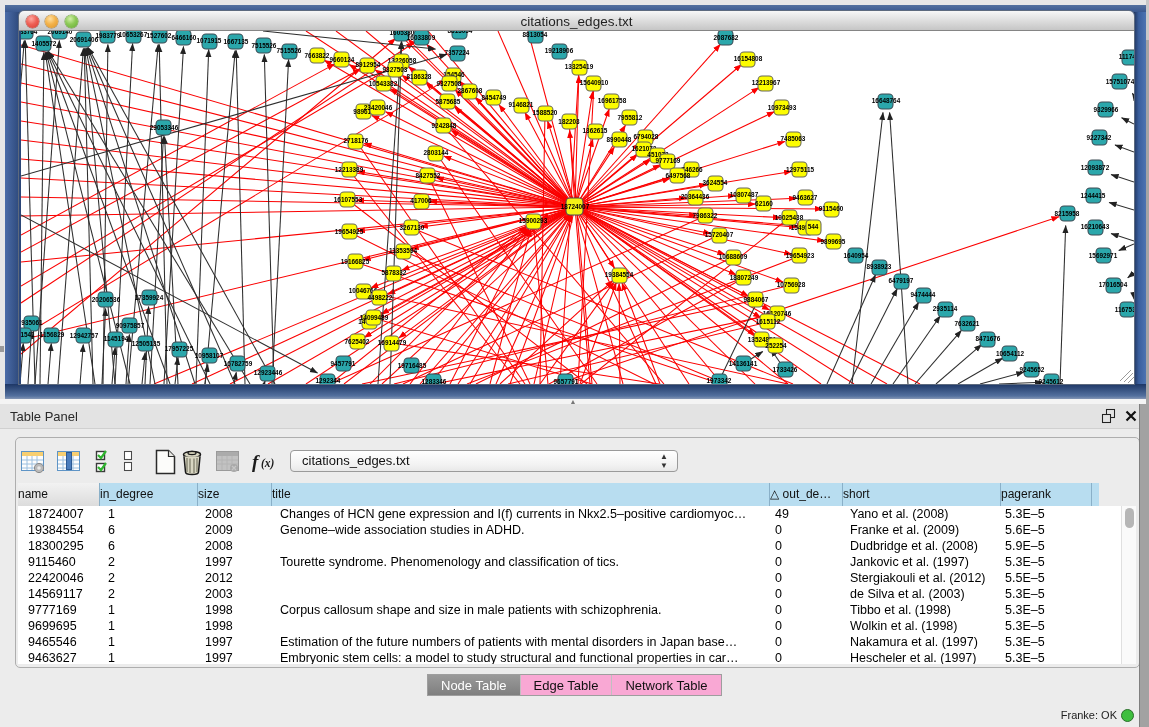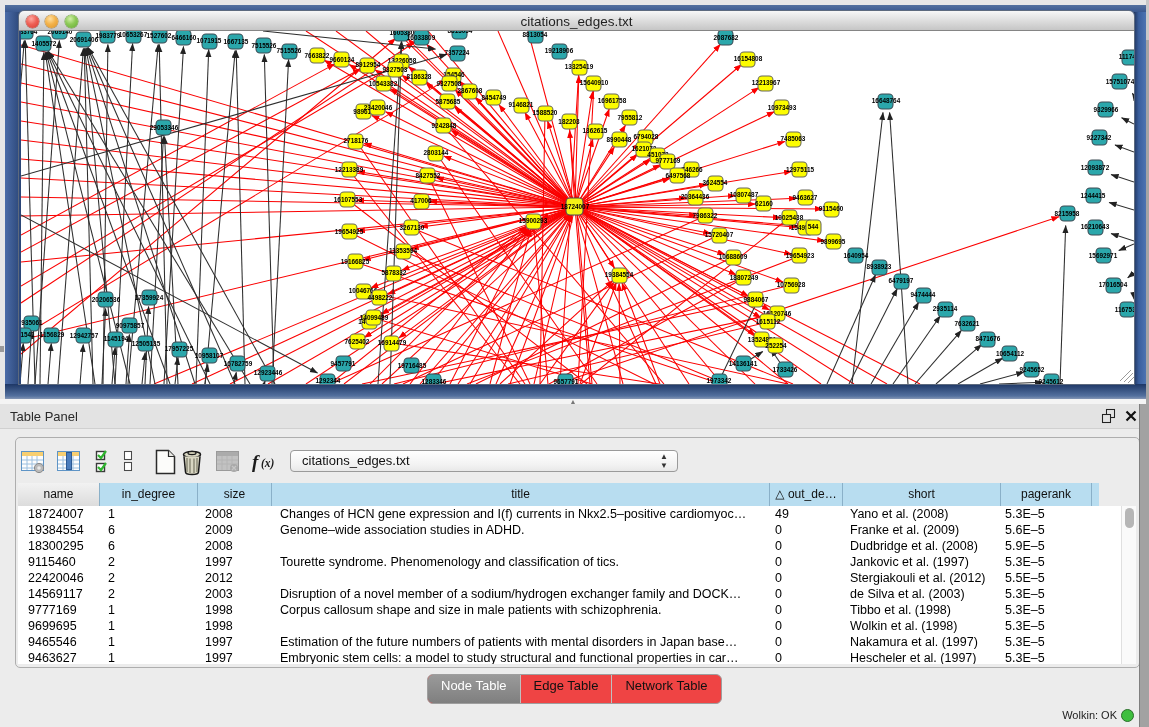--- a/index.html
+++ b/index.html
@@ -24,34 +24,34 @@
 #tp-title .fl {position:absolute;left:1101px;top:4px}
 #tp-title .x {position:absolute;left:1124px;top:5px}
 #panelbg {position:absolute;left:0;top:429px;width:1149px;height:298px;background:#ececec}
 #container {position:absolute;left:15px;top:437px;width:1125px;height:231px;background:#ececec;
  border:1px solid #aeaeae;border-radius:5px}
 #icons {position:absolute;left:20px;top:448px}
 #combo {position:absolute;left:290px;top:450px;width:388px;height:22px;border:1px solid #9a9a9a;border-radius:4px;
  background:linear-gradient(180deg,#ffffff,#f2f2f2 70%,#e8e8e8);font-size:13px;color:#111;line-height:20px;padding-left:11px}
 #combo .ud {position:absolute;right:9px;top:1px;font-size:8px;color:#333;line-height:9px}
 #thead {position:absolute;left:18px;top:483px;width:1081px;height:23px;background:#b8ddf0;font-size:12px;color:#111}
-#thead span {position:absolute;top:4px;text-align:center;border-right:1px solid #8ab0c8;height:23px;top:0;padding-top:4px}
+#thead span {position:absolute;top:4px;text-align:left;border-right:1px solid #8ab0c8;height:23px;top:0;padding-top:4px}
 #tbody {position:absolute;left:18px;top:506px;width:1103px;height:158px;background:#fff;overflow:hidden;
  font-size:12.5px;color:#000}
 .tr {position:relative;height:16px;line-height:16px;white-space:nowrap}
 .tr span {position:absolute;top:0;overflow:hidden;white-space:nowrap}
 .c0 {left:10px;width:80px} .c1 {left:90px;width:90px} .c2 {left:187px;width:70px}
 .c3 {left:262px;width:492px} .c4 {left:757px;width:70px} .c5 {left:832px;width:150px} .c6 {left:987px;width:100px}
 #vscroll {position:absolute;left:1121px;top:506px;width:15px;height:158px;background:#fafafa;border-left:1px solid #e0e0e0}
 #vscroll .thumb {position:absolute;left:2.5px;top:2px;width:9px;height:20px;background:#b6b6b6;border-radius:5px}
 #rstrip {position:absolute;left:1139px;top:404px;width:10px;height:323px;background:#a2a2a2;border-left:1px solid #7f7f7f}
 #rstrip2 {position:absolute;left:1146px;top:0px;width:3px;height:404px;background:linear-gradient(180deg,#c8c8c8 0 40px,#a4a4a4 40px)}
 #topstrip {position:absolute;left:0;top:0;width:1149px;height:5px;background:#e7e7e7}
 #lstrip {position:absolute;left:0;top:5px;width:5px;height:399px;background:#e7e7e7}
-#tabs {position:absolute;left:427px;top:674px;height:30px;display:flex;border:1px solid #9e9e9e;border-radius:6px;overflow:hidden;background:#ef4444}
+#tabs {position:absolute;left:427px;top:674px;height:22px;display:flex;border:1px solid #9e9e9e;border-radius:0;overflow:hidden;background:#f9a8d4}
 #tabs div {padding:0 13px;font-size:13px;line-height:21px;color:#111;border-right:1px solid #c0c0c0}
 #tabs div:last-child {border-right:none}
 #tabs .sel {background:linear-gradient(180deg,#9a9a9a,#7f7f7f);color:#fff}
 #status {position:absolute;left:0;top:700px;width:1149px;height:27px}
 #status .txt {position:absolute;right:32px;top:9px;font-size:11px;color:#222}
 #status .dot {position:absolute;right:15px;top:8.5px;width:13px;height:13px;border-radius:50%;background:#3fbf3f;border:1px solid #2a6e2a}
 </style></head>
 <body>
 <div id="topstrip"></div>
 <div id="lstrip"></div>
@@ -700,21 +700,20 @@
       <span class="c1">2</span>
       <span class="c2">2012</span>
       <span class="c4">0</span>
       <span class="c5">Stergiakouli et al. (2012)</span>
       <span class="c6">5.5E–5</span>
     </div>
 <div class="tr">
       <span class="c0">14569117</span>
       <span class="c1">2</span>
       <span class="c2">2003</span>
-      <span class="c3">Disruption of a novel member of a sodium/hydrogen exchanger family and DOCK…</span>
       <span class="c4">0</span>
       <span class="c5">de Silva et al. (2003)</span>
       <span class="c6">5.3E–5</span>
     </div>
 <div class="tr">
       <span class="c0">9777169</span>
       <span class="c1">1</span>
       <span class="c2">1998</span>
       <span class="c3">Corpus callosum shape and size in male patients with schizophrenia.</span>
       <span class="c4">0</span>
@@ -752,14 +751,14 @@
     <div class="thumb"></div>
   </div>
 <div id="rstrip"></div>
 <div id="rstrip2"></div>
 <div id="tabs">
     <div class="sel">Node Table</div>
     <div>Edge Table</div>
     <div>Network Table</div>
   </div>
 <div id="status">
-    <span class="txt">Wolkin: OK</span>
+    <span class="txt">Franke: OK</span>
     <span class="dot"></span>
   </div>
 </body></html>

